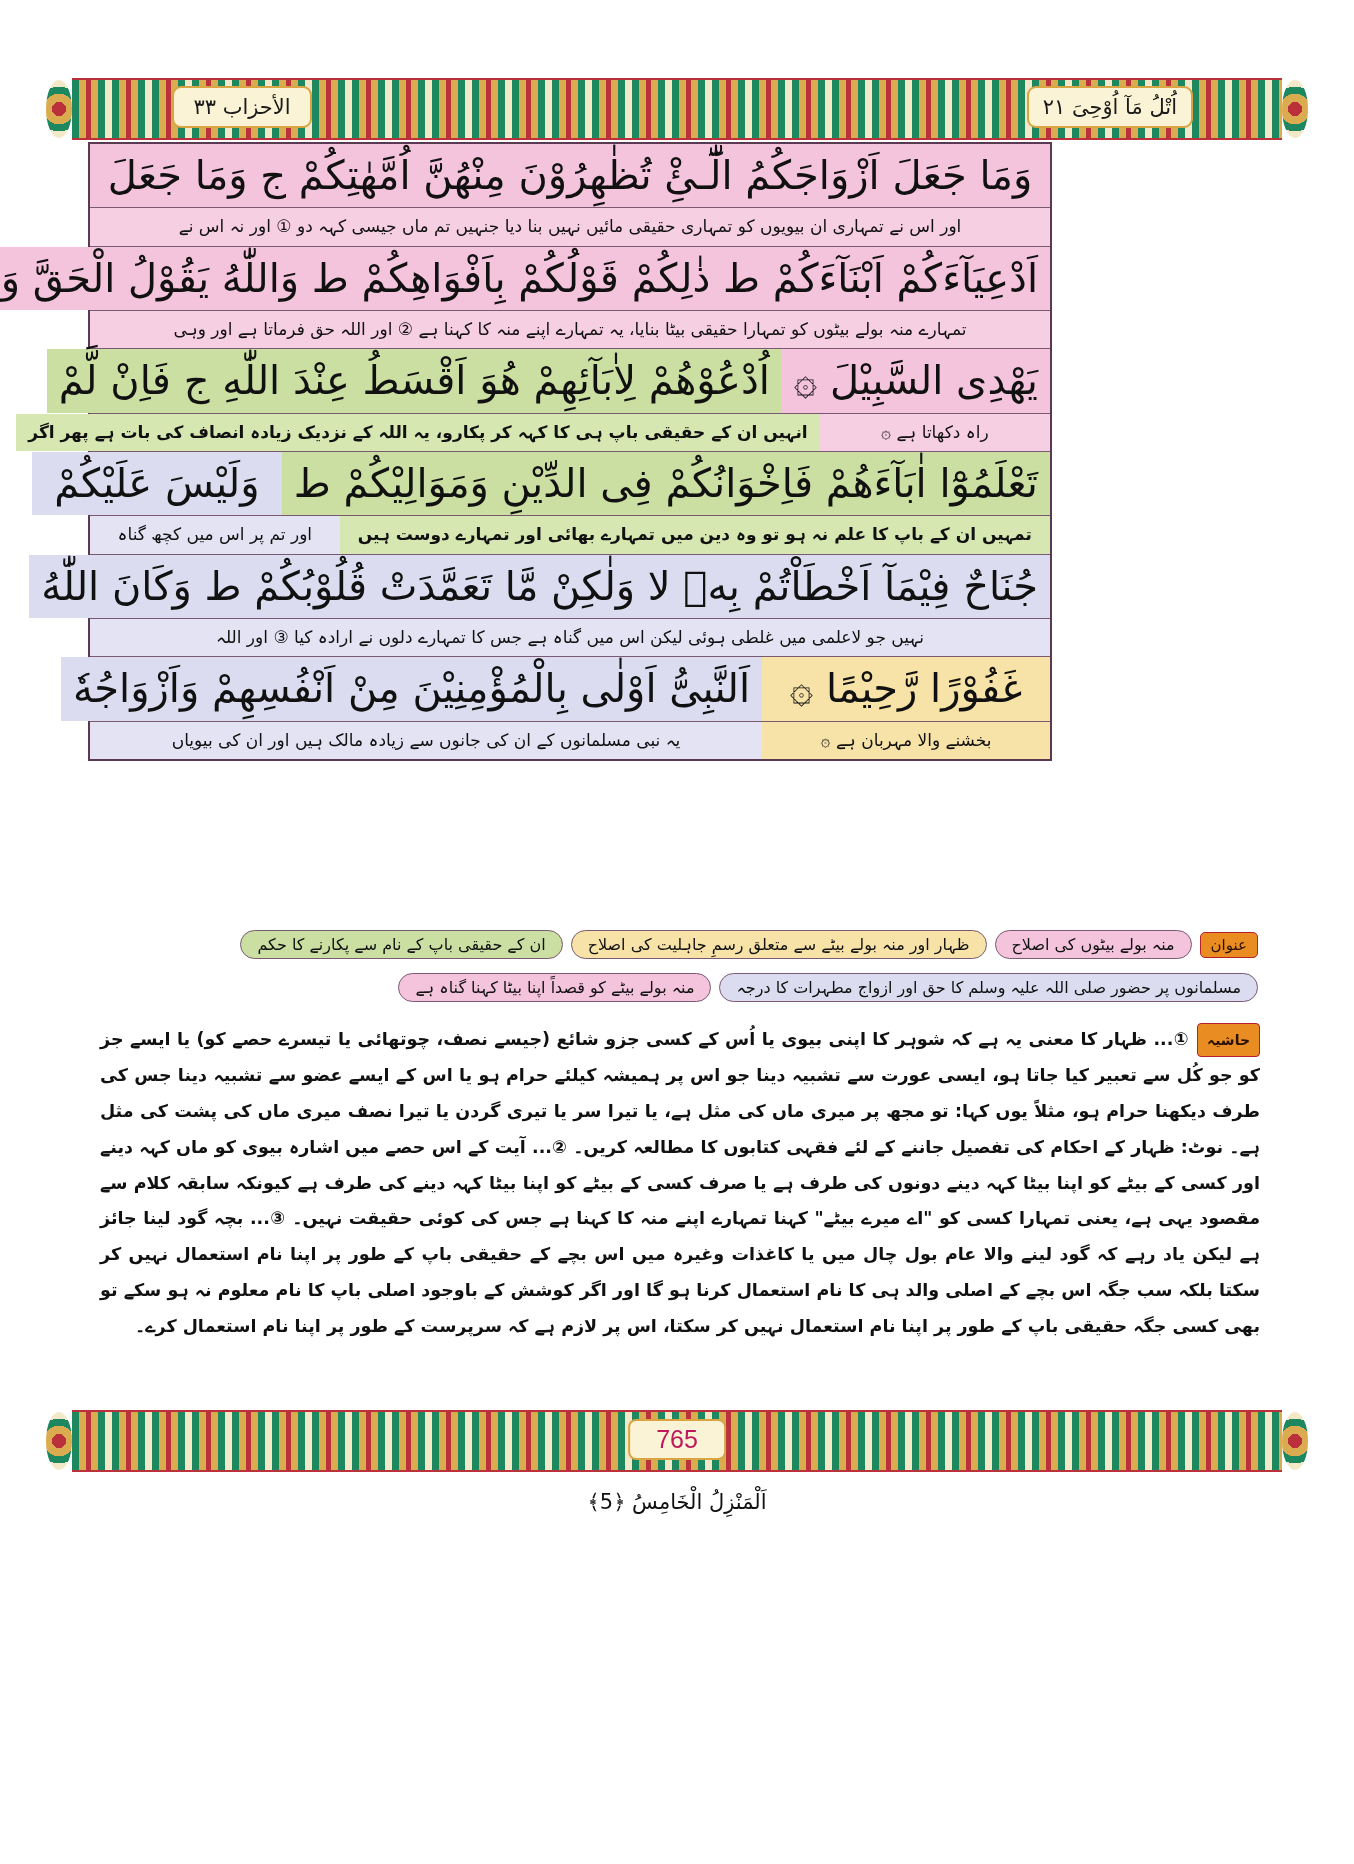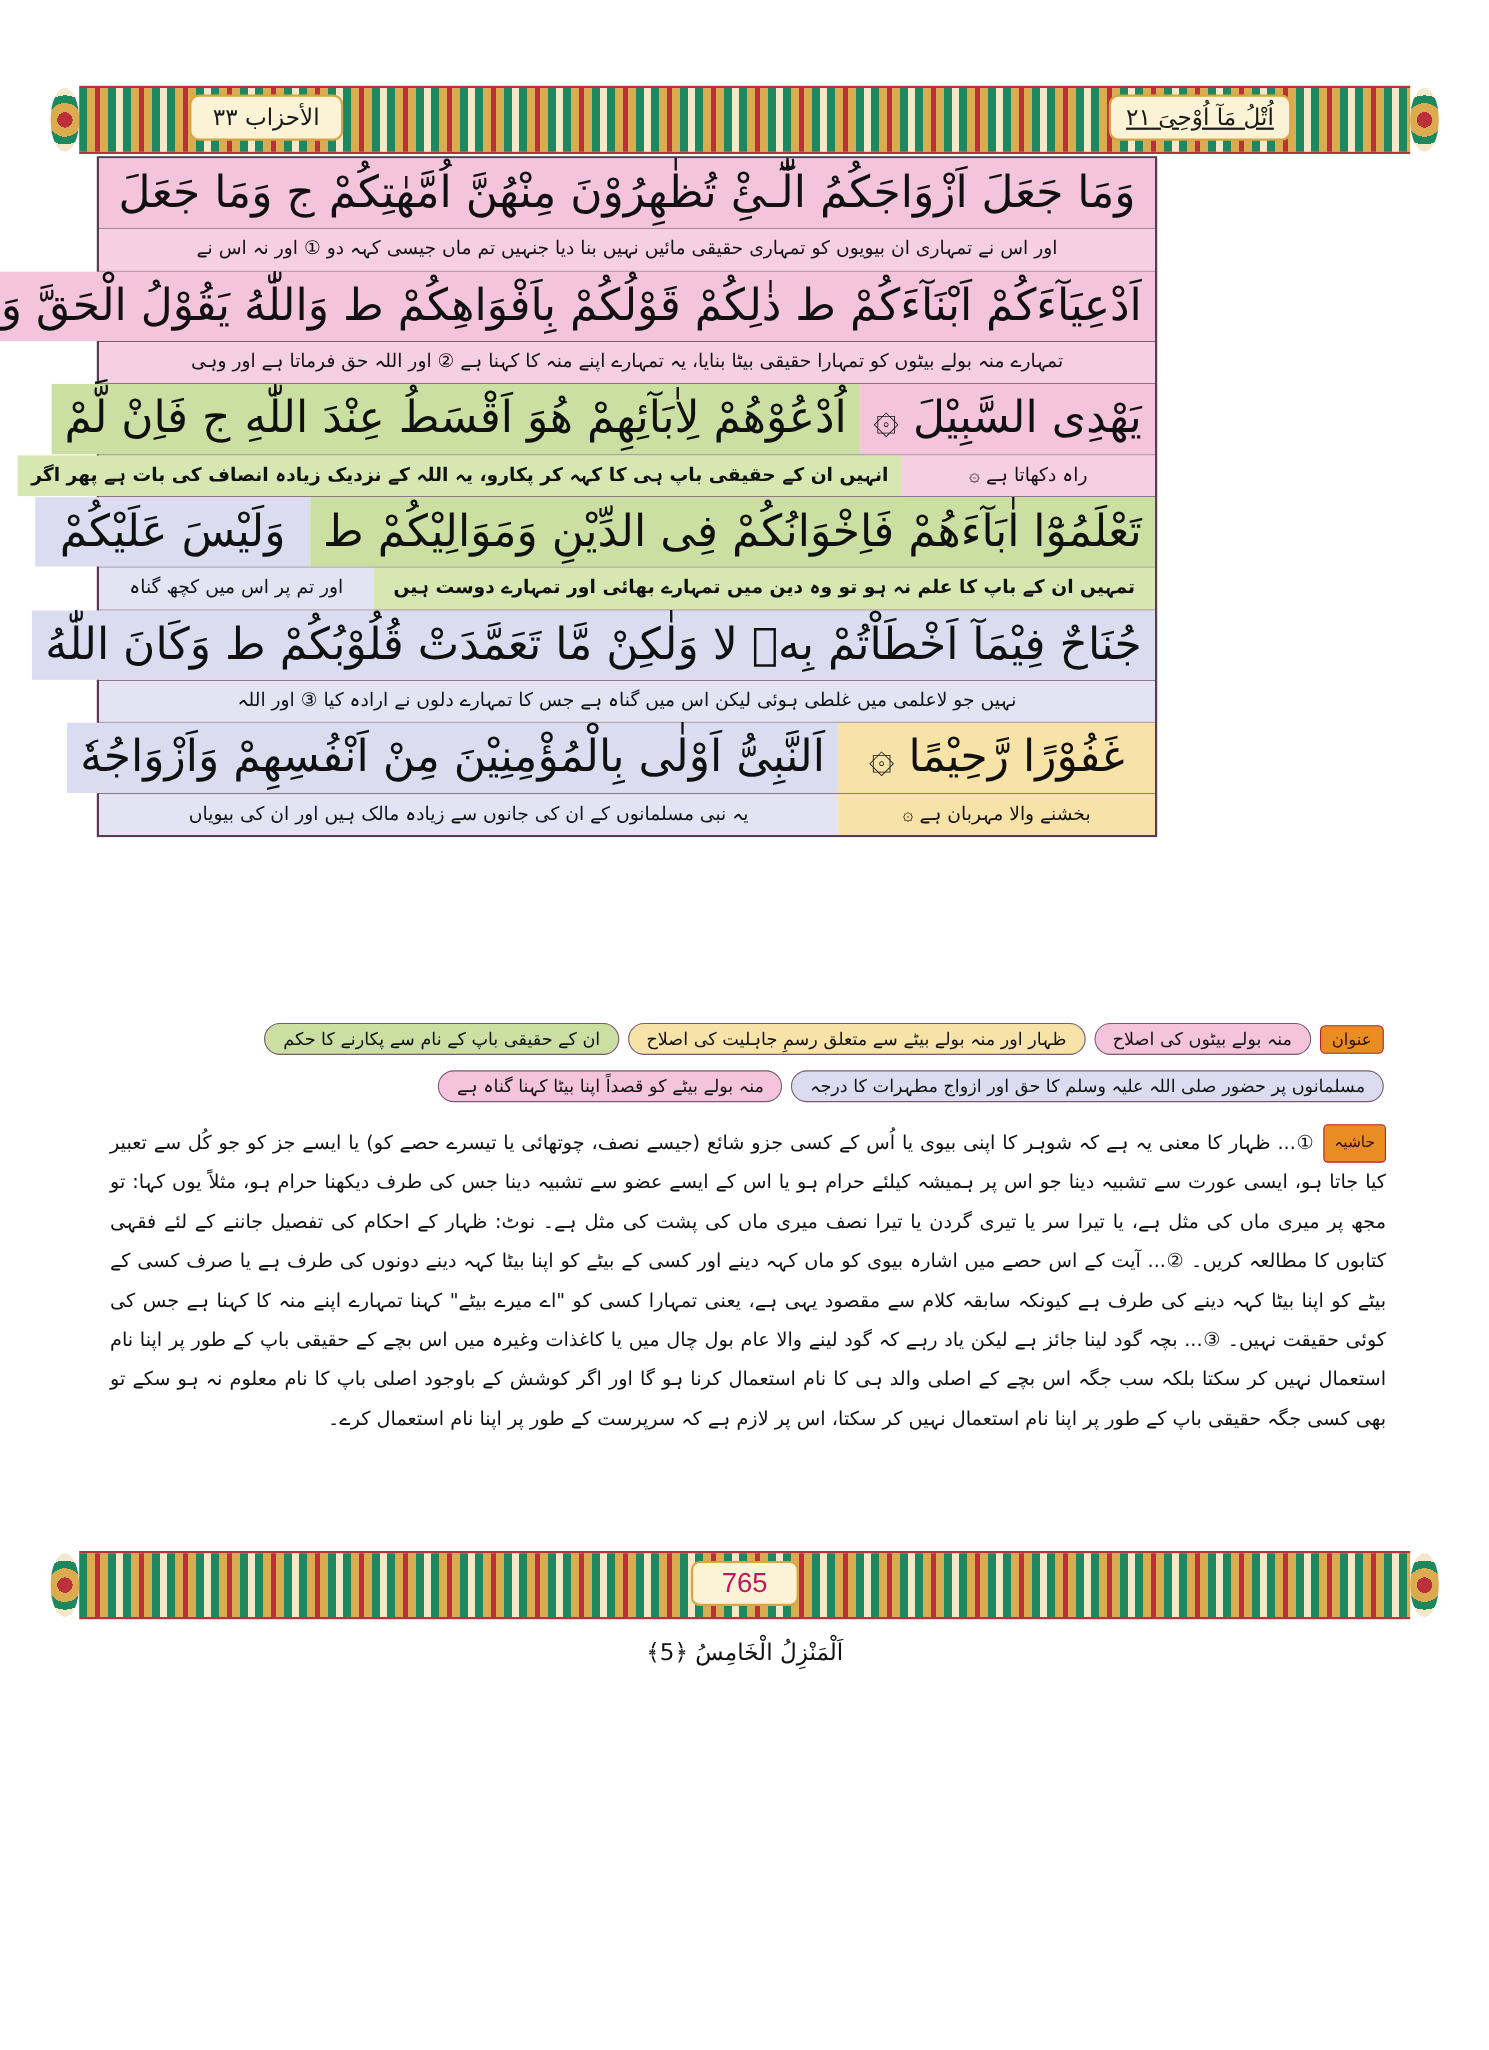--- a/index.html
+++ b/index.html
@@ -45,21 +45,21 @@
     background:#fbf3d5;
     border:2px solid #d9a441;
     border-radius:9px;
     display:flex;align-items:center;justify-content:center;
     font-family:"DejaVu Sans","Liberation Sans",sans-serif;
     font-size:21px;color:#1a1a1a;direction:rtl;
     padding:0 14px;box-sizing:border-box;
     z-index:3;
   }
   #surah-label{left:172px;}
-  #juz-label{right:180px;text-decoration:underline;}
+  #juz-label{right:161px;}
 
   
   .quran-frame{
     position:absolute;left:88px;top:142px;width:964px;
     border:2px solid #5a3a52;
     box-sizing:border-box;
   }
   .band{display:flex;direction:rtl;align-items:stretch;}
   .band + .band{border-top:1px solid #7a5a72;}
 
@@ -113,20 +113,21 @@
   .pill-lav{background:#dcdcf0;padding-left:16px;}
   .pill-pink{background:#f4c4dc;}
   .pill-green{background:#ccdfa2;}
 
   
   #footnote-block{
     position:absolute;left:100px;top:1022px;width:1160px;
     direction:rtl;text-align:justify;
     font-size:17.5px;line-height:2.05;color:#111;
     font-family:"DejaVu Sans","Liberation Sans",sans-serif;
+    font-weight:bold;
   }
   #footnote-badge{
     display:inline-block;vertical-align:middle;
     background:#e98c22;border:1px solid #b5202c;
     color:#2a1000;font-size:14px;border-radius:4px;
     padding:2px 9px;margin-left:8px;
   }
 
   
   #page-number{

